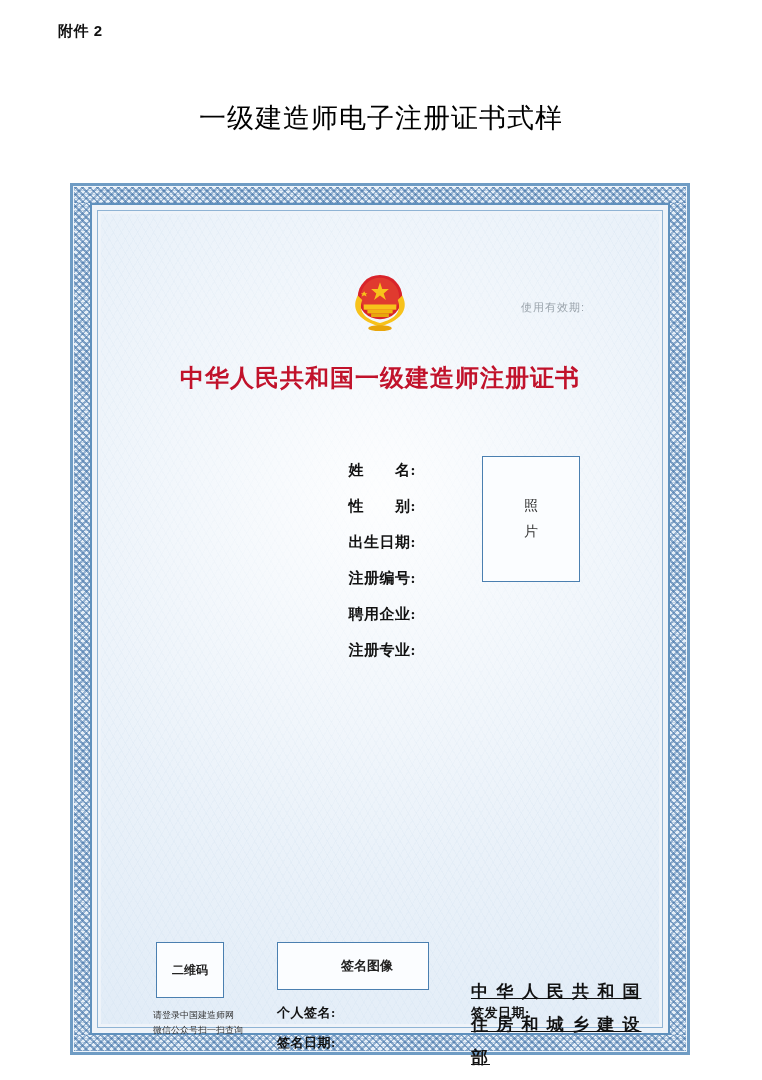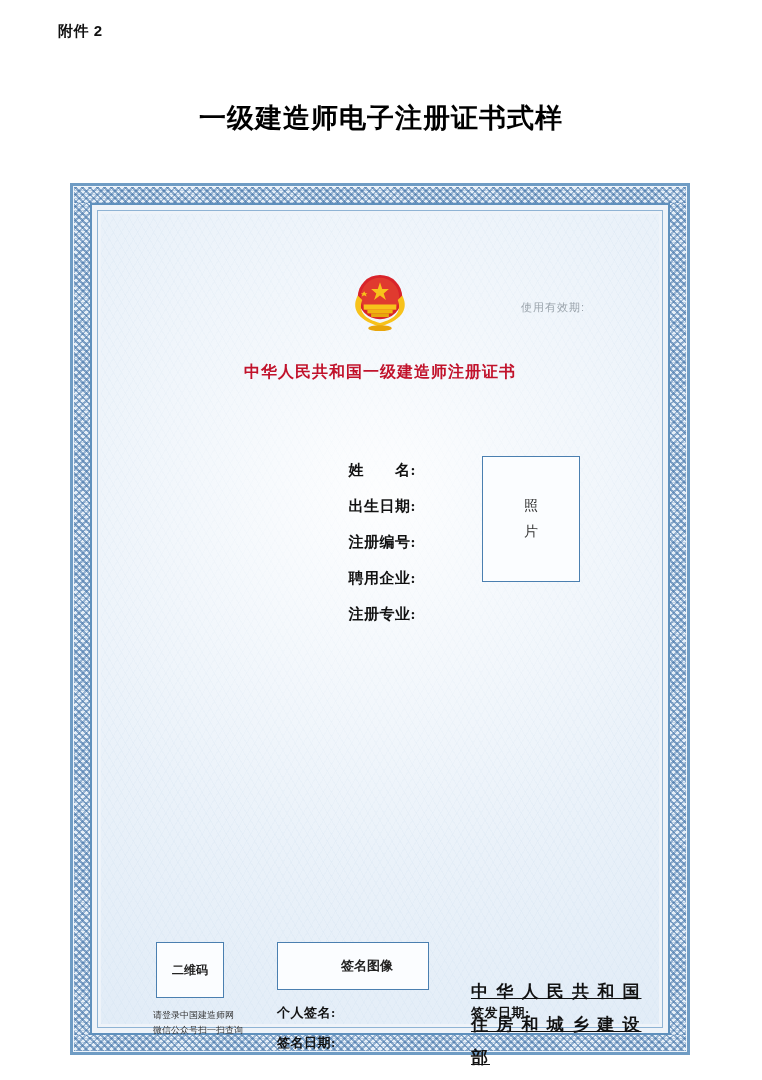--- a/index.html
+++ b/index.html
@@ -27,21 +27,21 @@
     color: #111;
   }
   .doc-title {
     position: absolute;
     left: 0;
     right: 0;
     top: 100px;
     text-align: center;
     font-family: "Liberation Serif", serif;
     font-size: 27px;
-    font-weight: 700;
+    font-weight: 400;
     letter-spacing: 1px;
     color: #000;
   }
 
   
   .cert-wrap {
     position: absolute;
     left: 70px;
     top: 183px;
     width: 620px;
@@ -112,21 +112,21 @@
     letter-spacing: 1px;
     margin-left: 38px;
   }
 
   .cert-title {
     position: absolute;
     left: 0; right: 0;
     top: 148px;
     text-align: center;
     font-family: "Liberation Serif", serif;
-    font-size: 16px;
+    font-size: 24px;
     font-weight: 700;
     color: #c1122b;
     letter-spacing: 1px;
   }
 
   
   .fields {
     position: absolute;
     left: 85px;
     top: 238px;
@@ -275,20 +275,23 @@
 
     <div class="validity">使用有效期:</div>
 
     <div class="cert-title">中华人民共和国一级建造师注册证书</div>
 
     <div class="fields">
       <div class="field-row">
         <span class="field-label">姓　　名:</span>
       </div>
       <div class="field-row">
+        <span class="field-label">性　　别:</span>
+      </div>
+      <div class="field-row">
         <span class="field-label">出生日期:</span>
       </div>
       <div class="field-row">
         <span class="field-label">注册编号:</span>
       </div>
       <div class="field-row">
         <span class="field-label">聘用企业:</span>
       </div>
       <div class="field-row">
         <span class="field-label">注册专业:</span>

